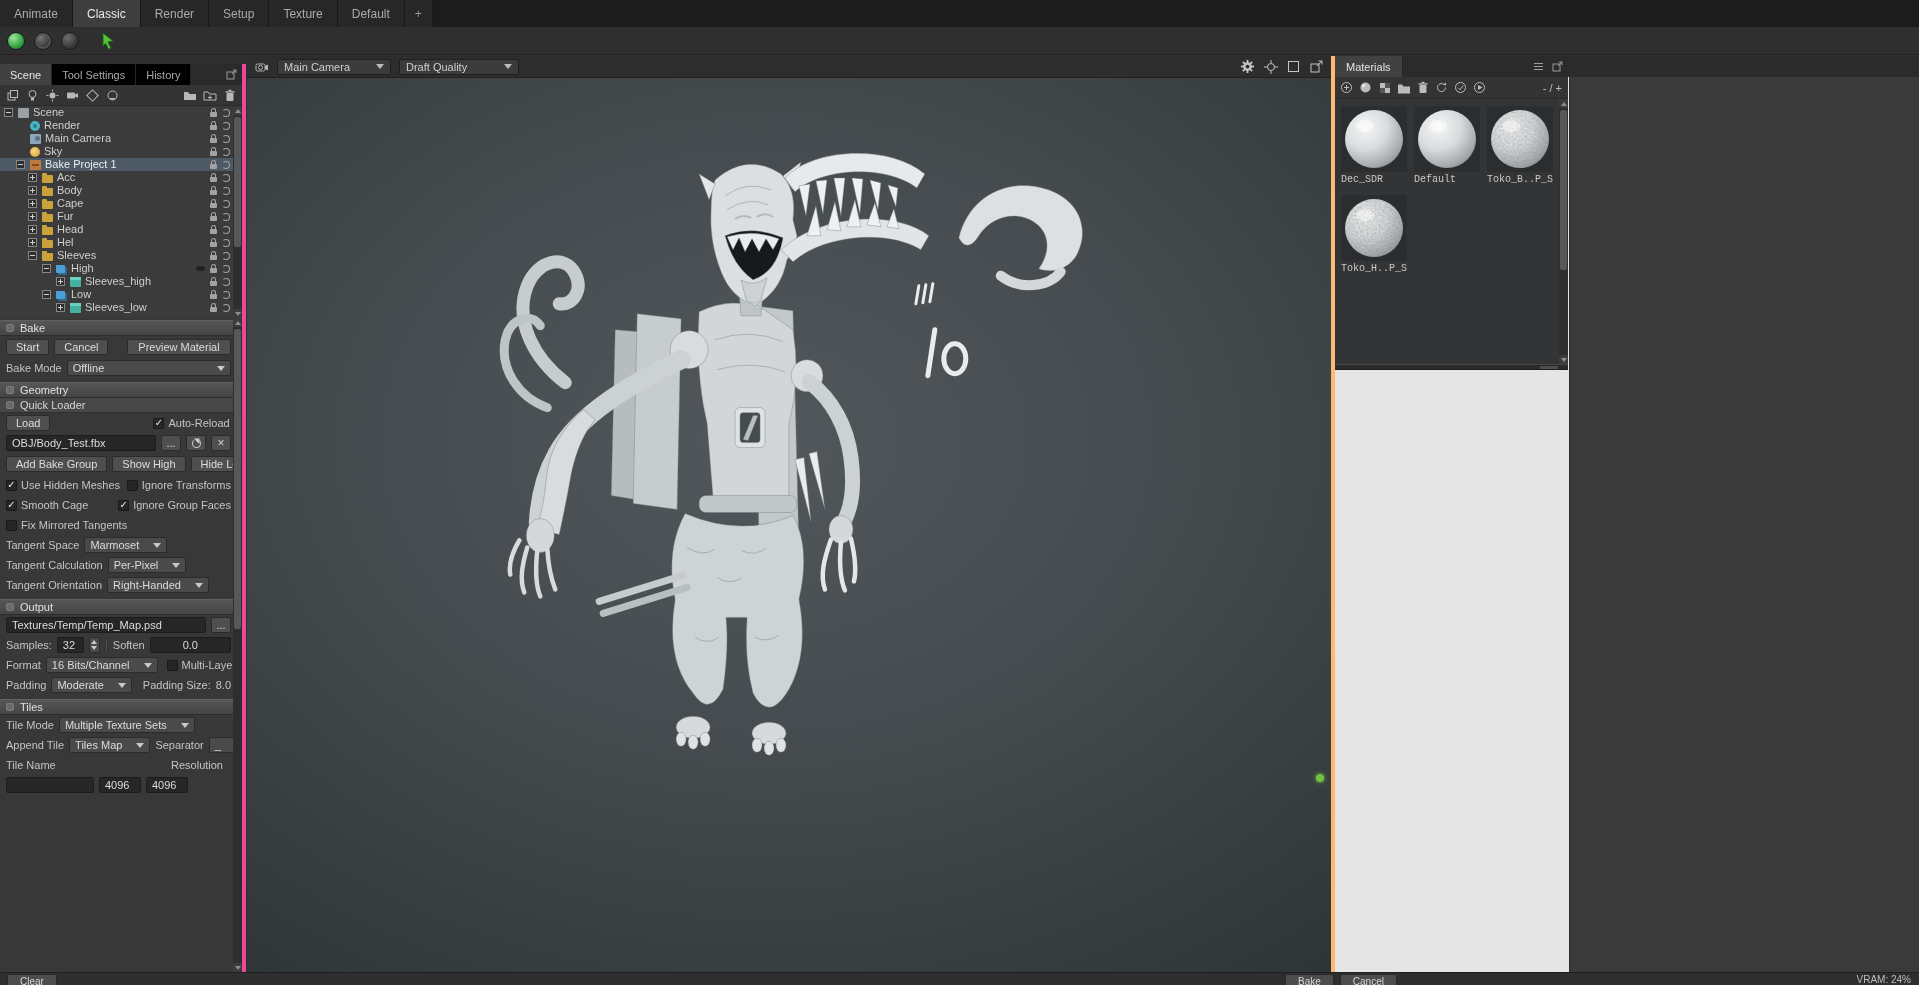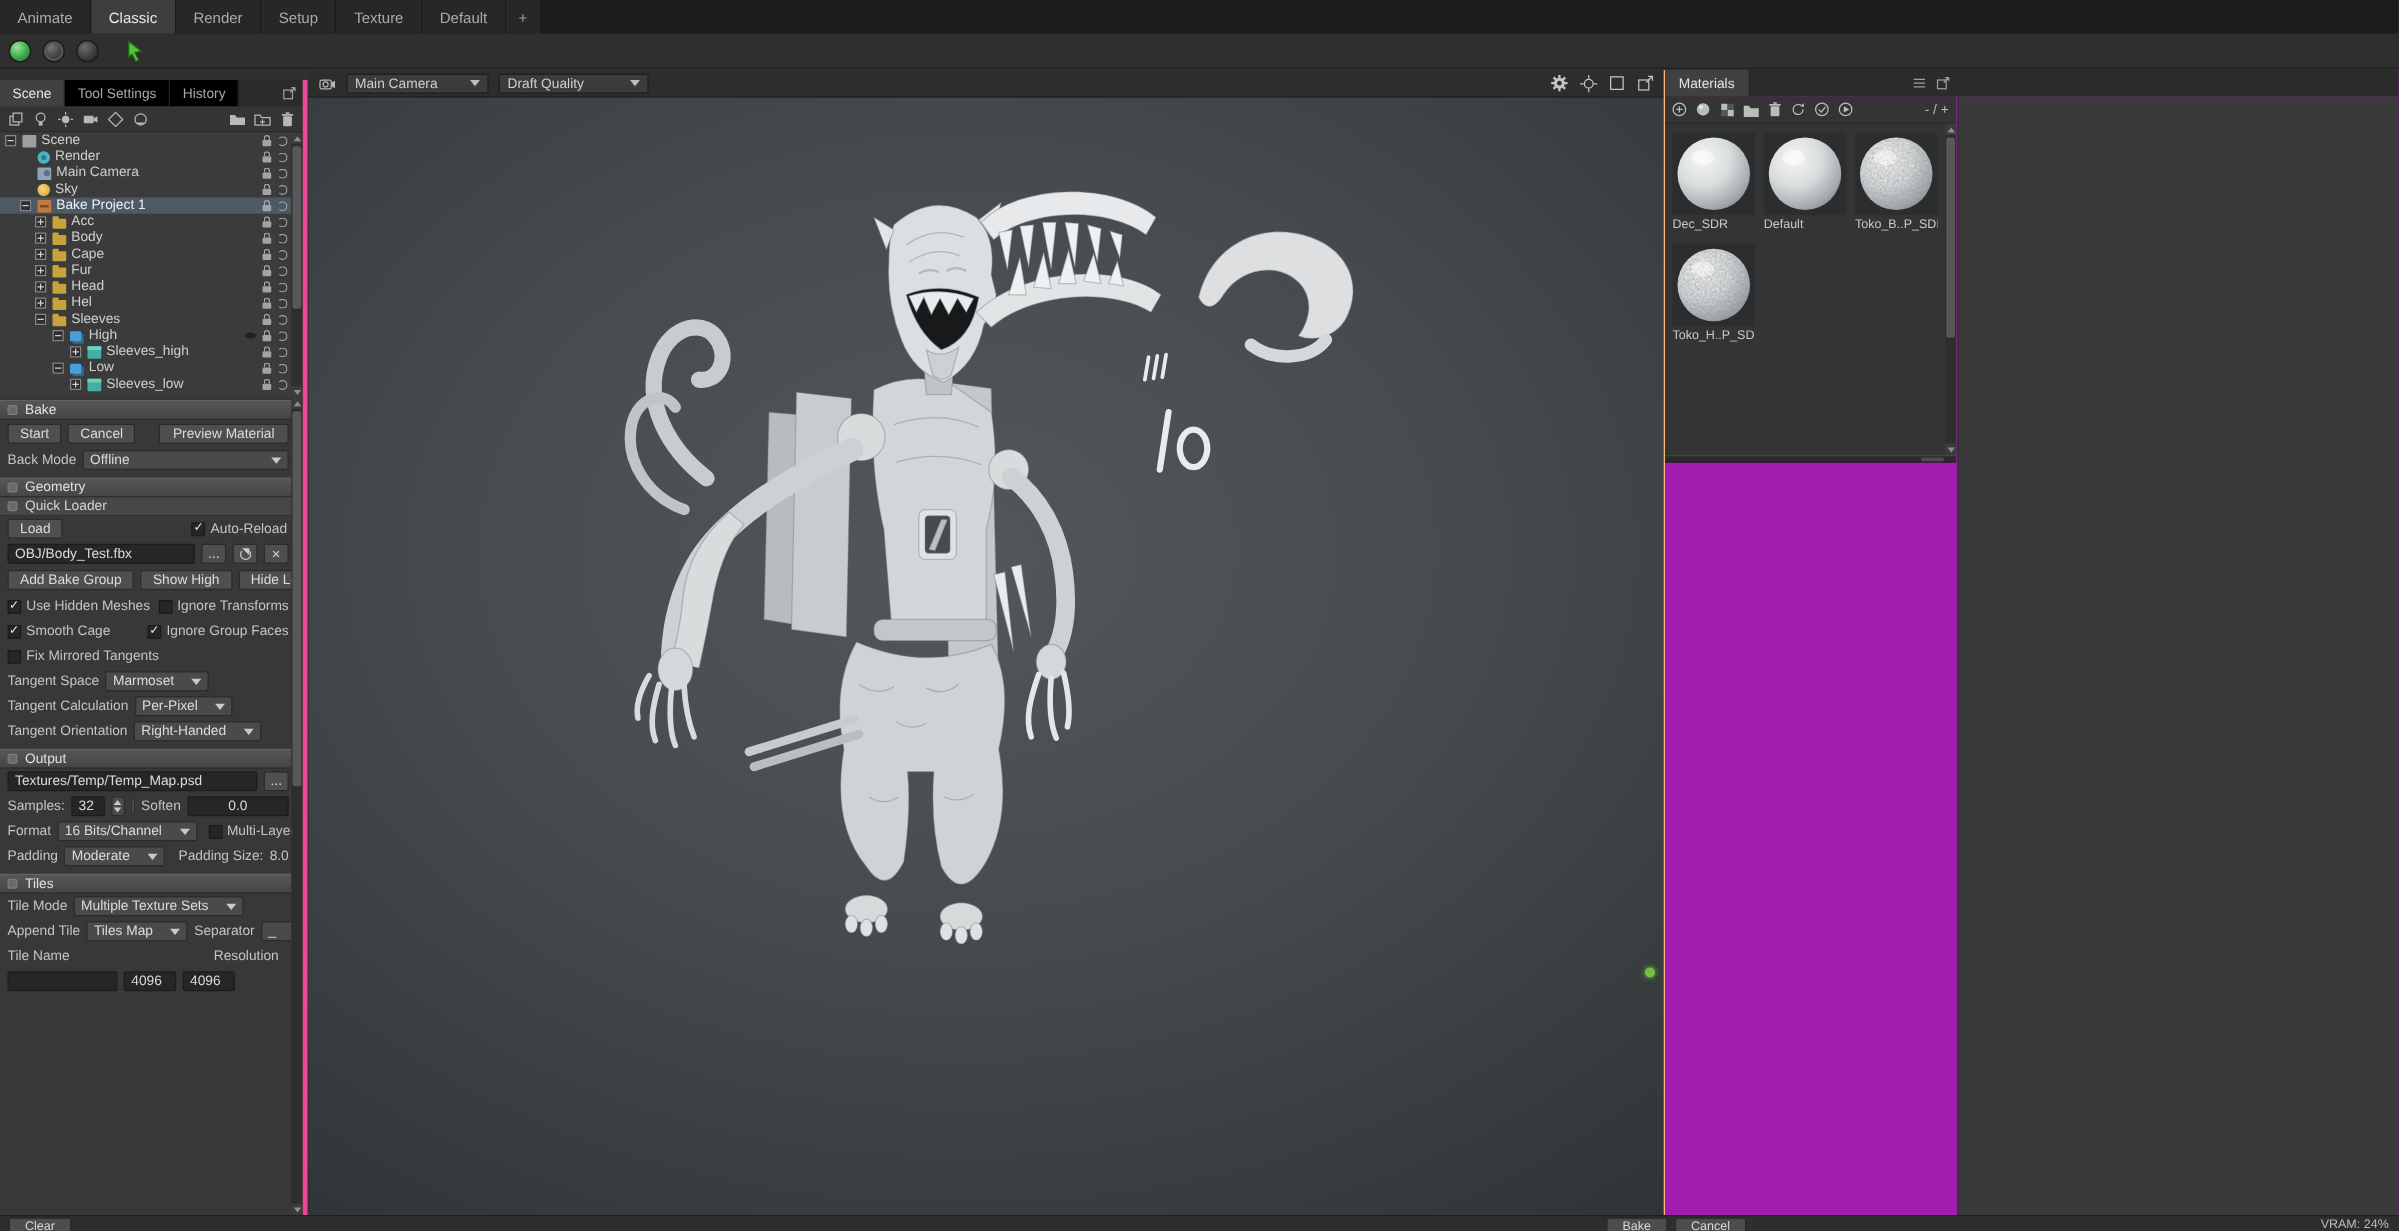--- a/index.html
+++ b/index.html
@@ -106,28 +106,28 @@
     background:radial-gradient(ellipse 900px 680px at 48% 42%, #51575b 0%, #454b4e 45%, #383e40 78%, #2f3436 100%); }
   .vp-top { position:absolute; left:0; top:0; right:0; height:22px; background:#2d2d2d; border-bottom:1px solid #202020; display:flex; align-items:center; gap:8px; padding:0 7px; }
   .vp-dd { background:#3b3b3b; border:1px solid #1f1f1f; border-radius:2px; height:16px; display:inline-flex; align-items:center; gap:6px; padding:0 6px; color:#cfcfcf; }
   .vp-dd.w1 { width:114px; } .vp-dd.w2 { width:120px; }
   .vp-dd .arr { margin-left:auto; width:0; height:0; border-left:4px solid transparent; border-right:4px solid transparent; border-top:5px solid #bdbdbd; }
   .vp-icons { margin-left:auto; display:flex; gap:8px; align-items:center; }
   .model-svg { position:absolute; left:0; top:22px; width:100%; height:calc(100% - 22px); }
   .status-dot { position:absolute; right:7px; top:718px; width:8px; height:8px; border-radius:50%; background:#74c043; box-shadow:0 0 4px #74c043; }
 
   
-  .right-region { position:absolute; left:1331px; top:56px; right:0; bottom:13px; background:#a21caf; border-left:1px solid #fdba74; }
+  .right-region { position:absolute; left:1331px; top:56px; right:0; bottom:13px; background:#e5e5e5; border-left:4px solid #fdba74; }
   .rp-tabs { height:21px; background:#2b2b2b; display:flex; align-items:stretch; position:relative; }
   .rp-tab { padding:0 11px; display:flex; align-items:center; background:#414141; color:#e4e4e4; border-right:1px solid #252525; }
   .rp-tabicons { position:absolute; left:196px; top:0; height:21px; display:flex; align-items:center; gap:4px; }
   .rp-toolbar { position:absolute; left:0; top:21px; width:233px; height:22px; background:#343434; border-bottom:1px solid #292929; display:flex; align-items:center; gap:4px; padding:0 4px; }
   .pager { margin-left:auto; color:#bdbdbd; padding-right:2px; }
   .mat-area { position:absolute; left:0; top:43px; width:233px; height:265px; background:#333436; padding:7px 6px; }
-  .mat-grid { display:flex; flex-wrap:wrap; gap:10px 7px; width:222px; }
+  .mat-grid { display:flex; flex-wrap:wrap; gap:10px 7px; width:222px;font-family:Liberation Mono, monospace; }
   .mat-item { width:66px; display:flex; flex-direction:column; gap:2px; }
   .mat-thumb { width:66px; height:66px; background:#2b2d2f; display:flex; align-items:center; justify-content:center; }
   .mat-label { font-size:10px; color:#c9c9c9; white-space:nowrap; overflow:hidden; }
   .mat-scroll { right:0; top:0; height:100%; }
   .rsplit { position:absolute; left:0; top:308px; width:233px; height:6px; background:#2b2b2b; border-top:1px solid #454545; border-bottom:1px solid #202020; }
   .rsplit .grip2 { position:absolute; right:10px; top:1px; width:18px; height:3px; background:#4e4e4e; border-radius:1px; }
   .mat-lower { position:absolute; left:0; top:314px; width:233px; bottom:0; background:#3f4344; }
   .nosel { position:absolute; left:81px; top:22px; color:#7e8486; }
   .dock-empty { position:absolute; left:234px; top:21px; right:0; bottom:0; background:#3a3a3a; border-left:1px solid #2d2d2d; }
 
@@ -412,21 +412,21 @@
       <div class="sec-h">
         <span class="grip"></span>
         <span>Bake</span>
       </div>
       <div class="row tall">
         <button class="btn">Start</button>
         <button class="btn">Cancel</button>
         <button class="btn pm">Preview Material</button>
       </div>
       <div class="row">
-        <span class="lbl">Back Mode</span>
+        <span class="lbl">Bake Mode</span>
         <div class="dd grow">
           <span>Offline</span>
           <span class="arr"></span>
         </div>
       </div>
 
       <div class="sec-h">
         <span class="grip"></span>
         <span>Geometry</span>
       </div>

